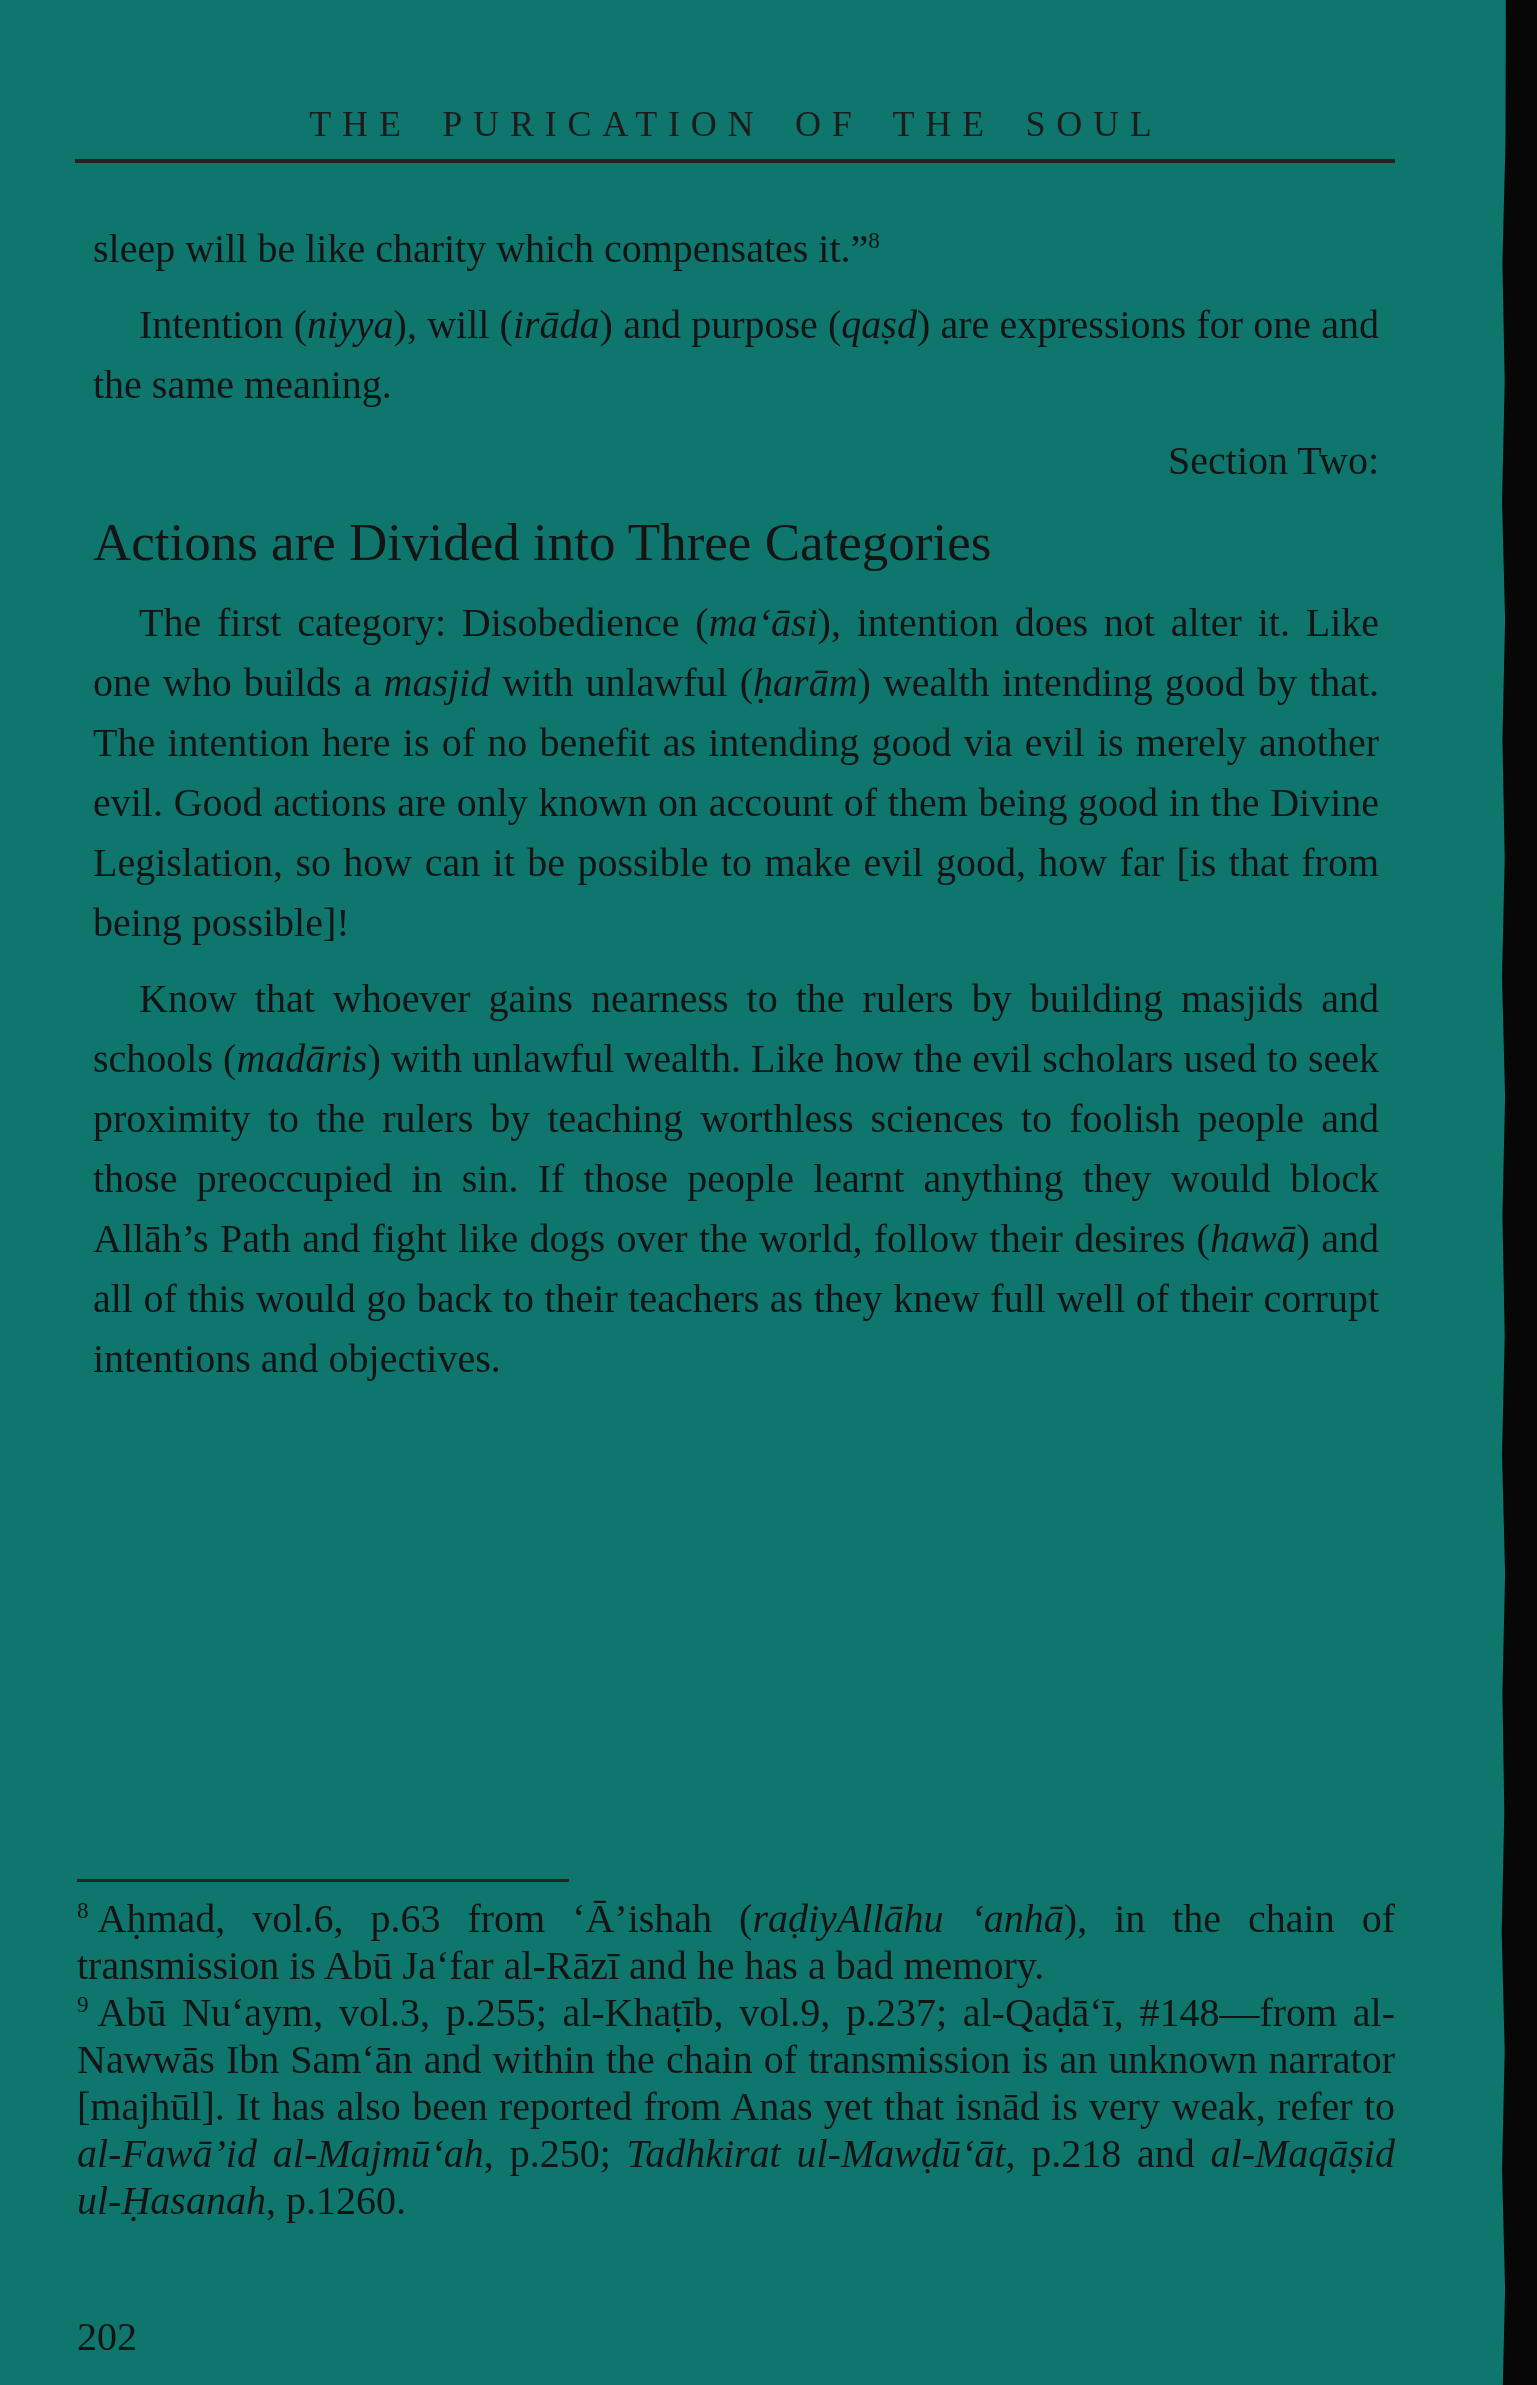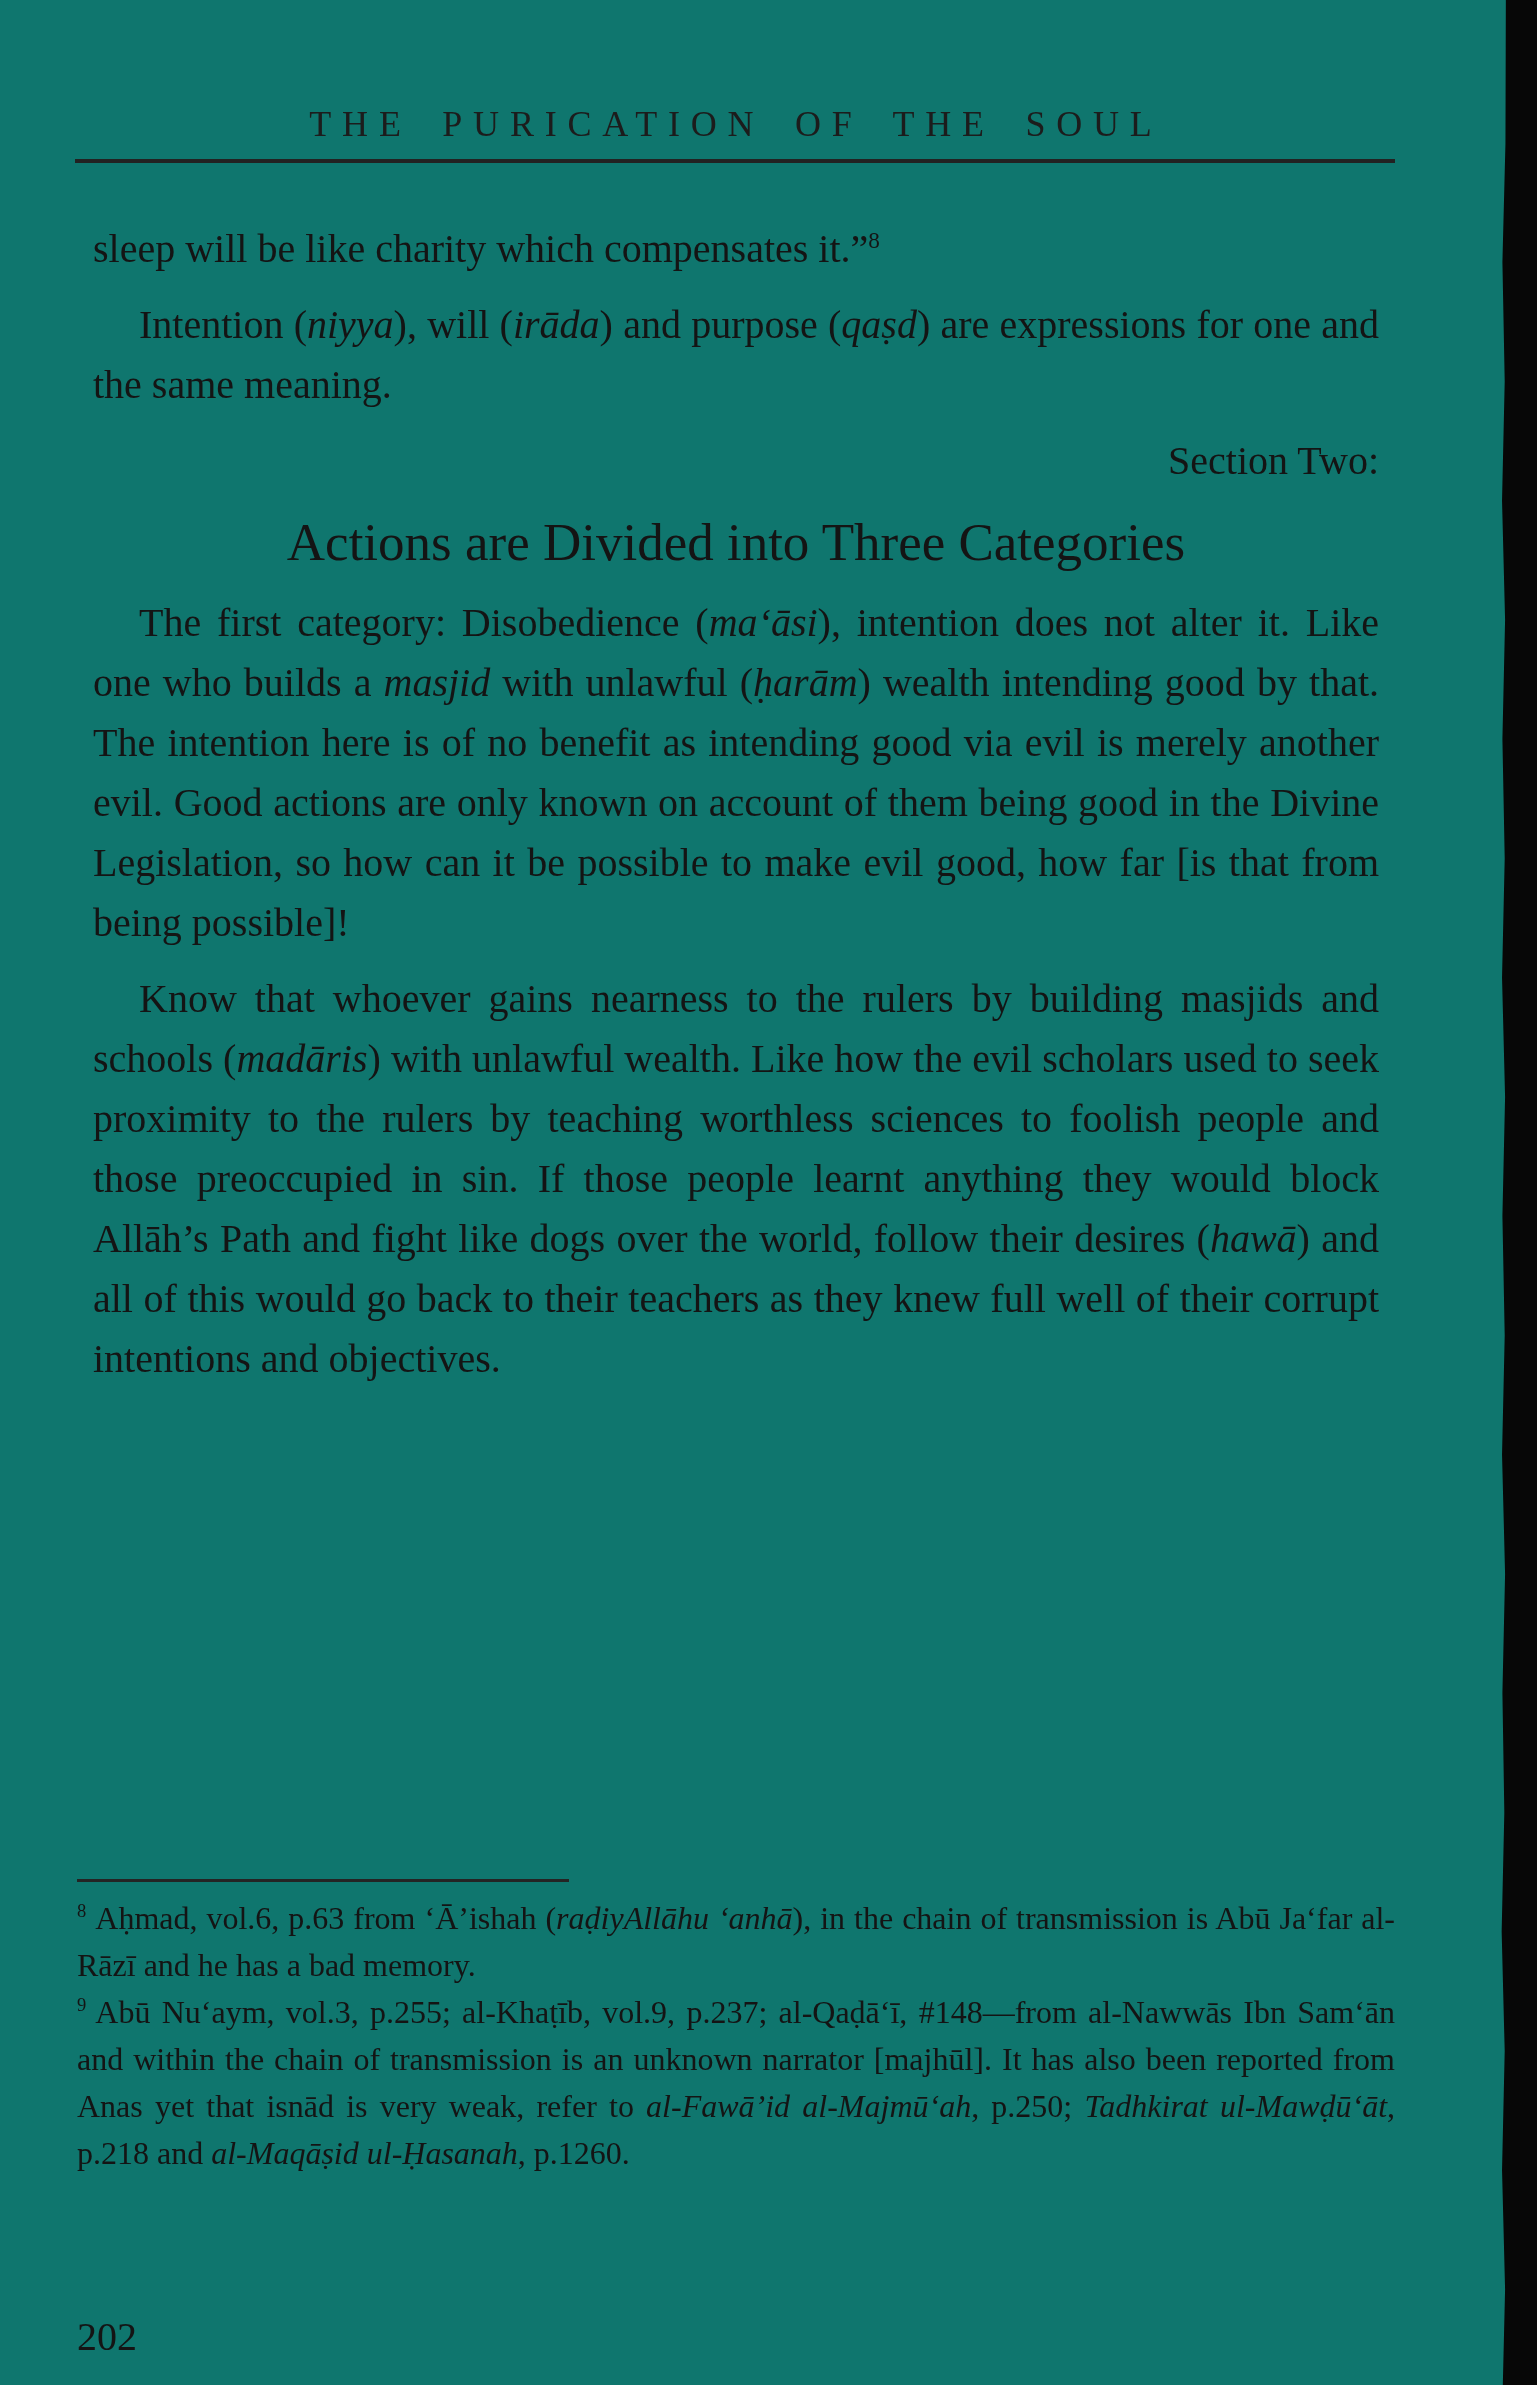--- a/index.html
+++ b/index.html
@@ -26,27 +26,27 @@
   .page-body {
     position:absolute; top:203px; left:77px; width:1318px;
     font-size:40px; line-height:60px;
     text-align:justify;
   }
   .page-body p { margin:16px; }
   .para-indent { text-indent:46px; }
   .p2 { margin-top:62px; }
   .p3 { margin-top:48px; }
   .section-label { margin-top:84px; text-align:right; text-indent:0; }
-  .section-title { margin-top:2px; text-align:center; text-indent:0; font-size:53px; line-height:70px; }
+  .section-title { margin-top:2px; text-indent:0; font-size:53px; line-height:70px; }
   .p4 { margin-top:60px; }
   .p5 { margin-top:62px; }
   sup { font-size:58%; line-height:0; }
   .footnotes {
     position:absolute; top:1879px; left:77px; width:1318px;
-    font-size:32px; line-height:47px;
+    font-size:40px; line-height:47px;
     text-align:justify;
   }
   .fn-rule { width:492px; height:3px; background:#242424; margin-bottom:13px; }
   .footnote { margin:0; }
   .footnote sup { margin-right:9px; }
   .page-number {
     position:absolute; top:2312px; left:77px; width:1318px;
     text-align:left; font-size:40px; line-height:50px;
   }
   .scan-edge {

